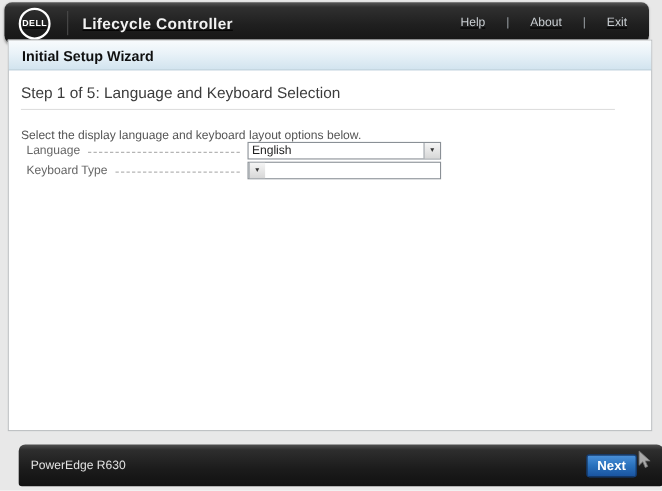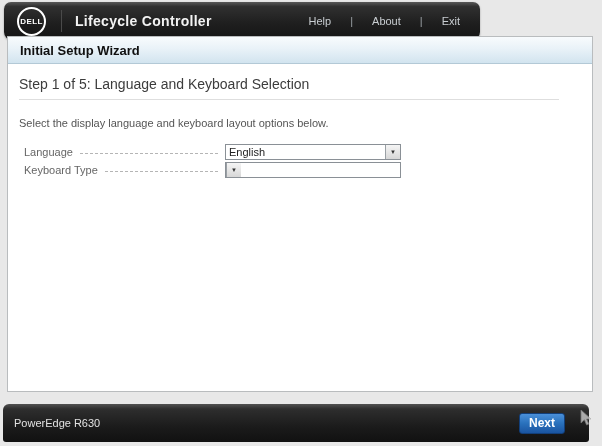--- a/index.html
+++ b/index.html
@@ -3,25 +3,25 @@
 <meta charset="utf-8">
 <style>
   html,body{margin:0;padding:0;}
   body{
     width:602px;height:446px;position:relative;overflow:hidden;
     background:#e8e8e8;
     font-family:"Liberation Sans",sans-serif;
   }
   
   .header{
-    position:absolute;left:4px;top:2px;width:476px;height:38px;
+    position:absolute;left:4px;top:2px;width:586px;height:38px;
     border-radius:7px 7px 8px 8px;
     background:linear-gradient(180deg,#585858 0%,#303030 12%,#1f1f1f 55%,#141414 100%);
     box-shadow:0 1px 2px rgba(0,0,0,.35);
-    display:flex;align-items:center;
+    display:flex;align-items:center;text-decoration:underline;
   }
   .logo-circle{
     width:25px;height:25px;border:2px solid #fff;border-radius:50%;
     margin-left:13px;flex:0 0 auto;
     display:flex;align-items:center;justify-content:center;
     color:#fff;font-weight:bold;font-size:8px;letter-spacing:.4px;
   }
   .header-divider{width:1px;height:22px;background:#4a4a4a;margin:0 13px 0 15px;}
   .app-title{color:#f2f2f2;font-size:14px;font-weight:bold;letter-spacing:.3px;}
   .header-links{
@@ -39,39 +39,39 @@
     height:26px;
     background:linear-gradient(180deg,#f8fbfd 0%,#e9f2f8 45%,#d2e4ef 100%);
     border-bottom:1px solid #b3c9d6;
     display:flex;align-items:center;padding-left:12px;
   }
   .wizard-title{font-size:13px;font-weight:bold;color:#101010;}
   .content-body{padding:12px 11px 0 11px;}
   .step-heading{font-size:14px;color:#3c3c3c;}
   .divider{height:1px;background:#dedede;margin:7px 22px 0 0;}
   .instruction{font-size:11px;color:#555;margin-top:17px;}
-  .form{margin-top:15px;padding-left:5px;}
+  .form{padding-left:5px;}
   .form-row{display:flex;align-items:center;height:16px;margin-bottom:2px;width:377px;}
   .field-label{font-size:11px;color:#666;white-space:nowrap;}
   .leader{flex:1;border-top:1px dashed #b5b5b5;margin:0 7px;height:0;position:relative;top:1px;}
   .combo{
     width:176px;height:16px;box-sizing:border-box;flex:0 0 auto;
     border:1px solid #8a9096;background:#fff;
     display:flex;align-items:stretch;cursor:pointer;
   }
   .combo-value{flex:1;font-size:11px;color:#222;padding-left:3px;line-height:14px;white-space:nowrap;overflow:hidden;}
   .combo-btn{
     width:14px;border-left:1px solid #9aa0a5;
     background:linear-gradient(180deg,#f5f5f5,#d7d7d7);
     display:flex;align-items:center;justify-content:center;
     font-size:6px;color:#333;
   }
   
   .footer{
-    position:absolute;left:3px;top:404px;width:586px;height:38px;
+    position:absolute;left:17px;top:404px;width:586px;height:38px;
     border-radius:6px 6px 3px 3px;
     background:linear-gradient(180deg,#515151 0%,#2e2e2e 13%,#1b1b1b 60%,#111 100%);
     display:flex;align-items:center;
   }
   .footer-info{margin-left:11px;}
   .footer-model{color:#e2e2e2;font-size:11px;line-height:13px;}
   .footer-tag-row{display:flex;align-items:center;color:#e2e2e2;font-size:11px;line-height:13px;}
   .redaction{width:118px;height:16px;background:#000;margin-left:5px;}
   .footer-buttons{margin-left:auto;margin-right:24px;display:flex;gap:10px;}
   .btn{

